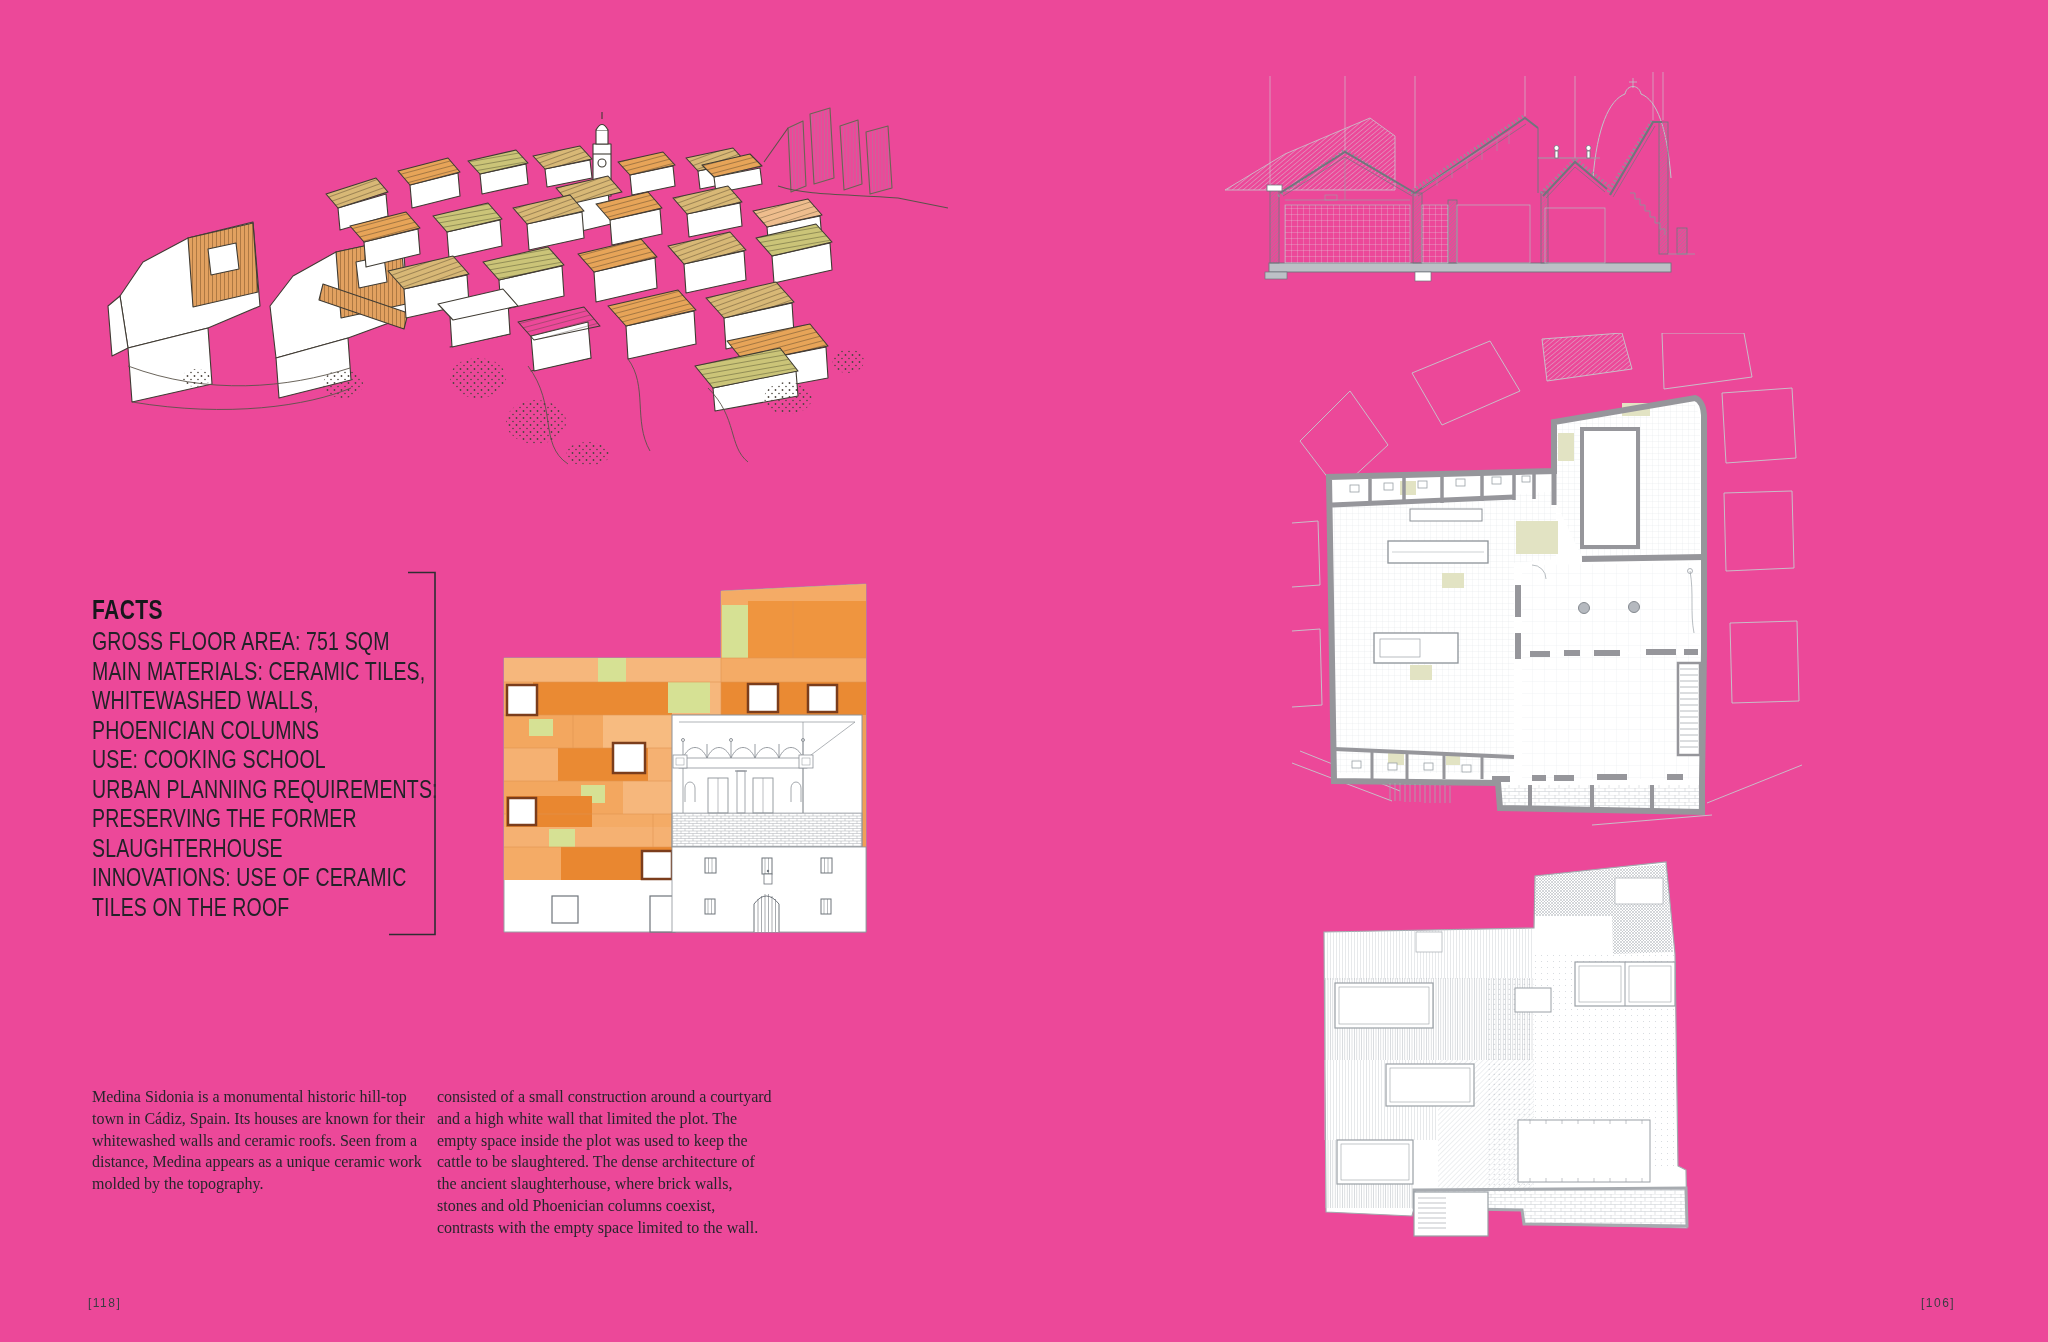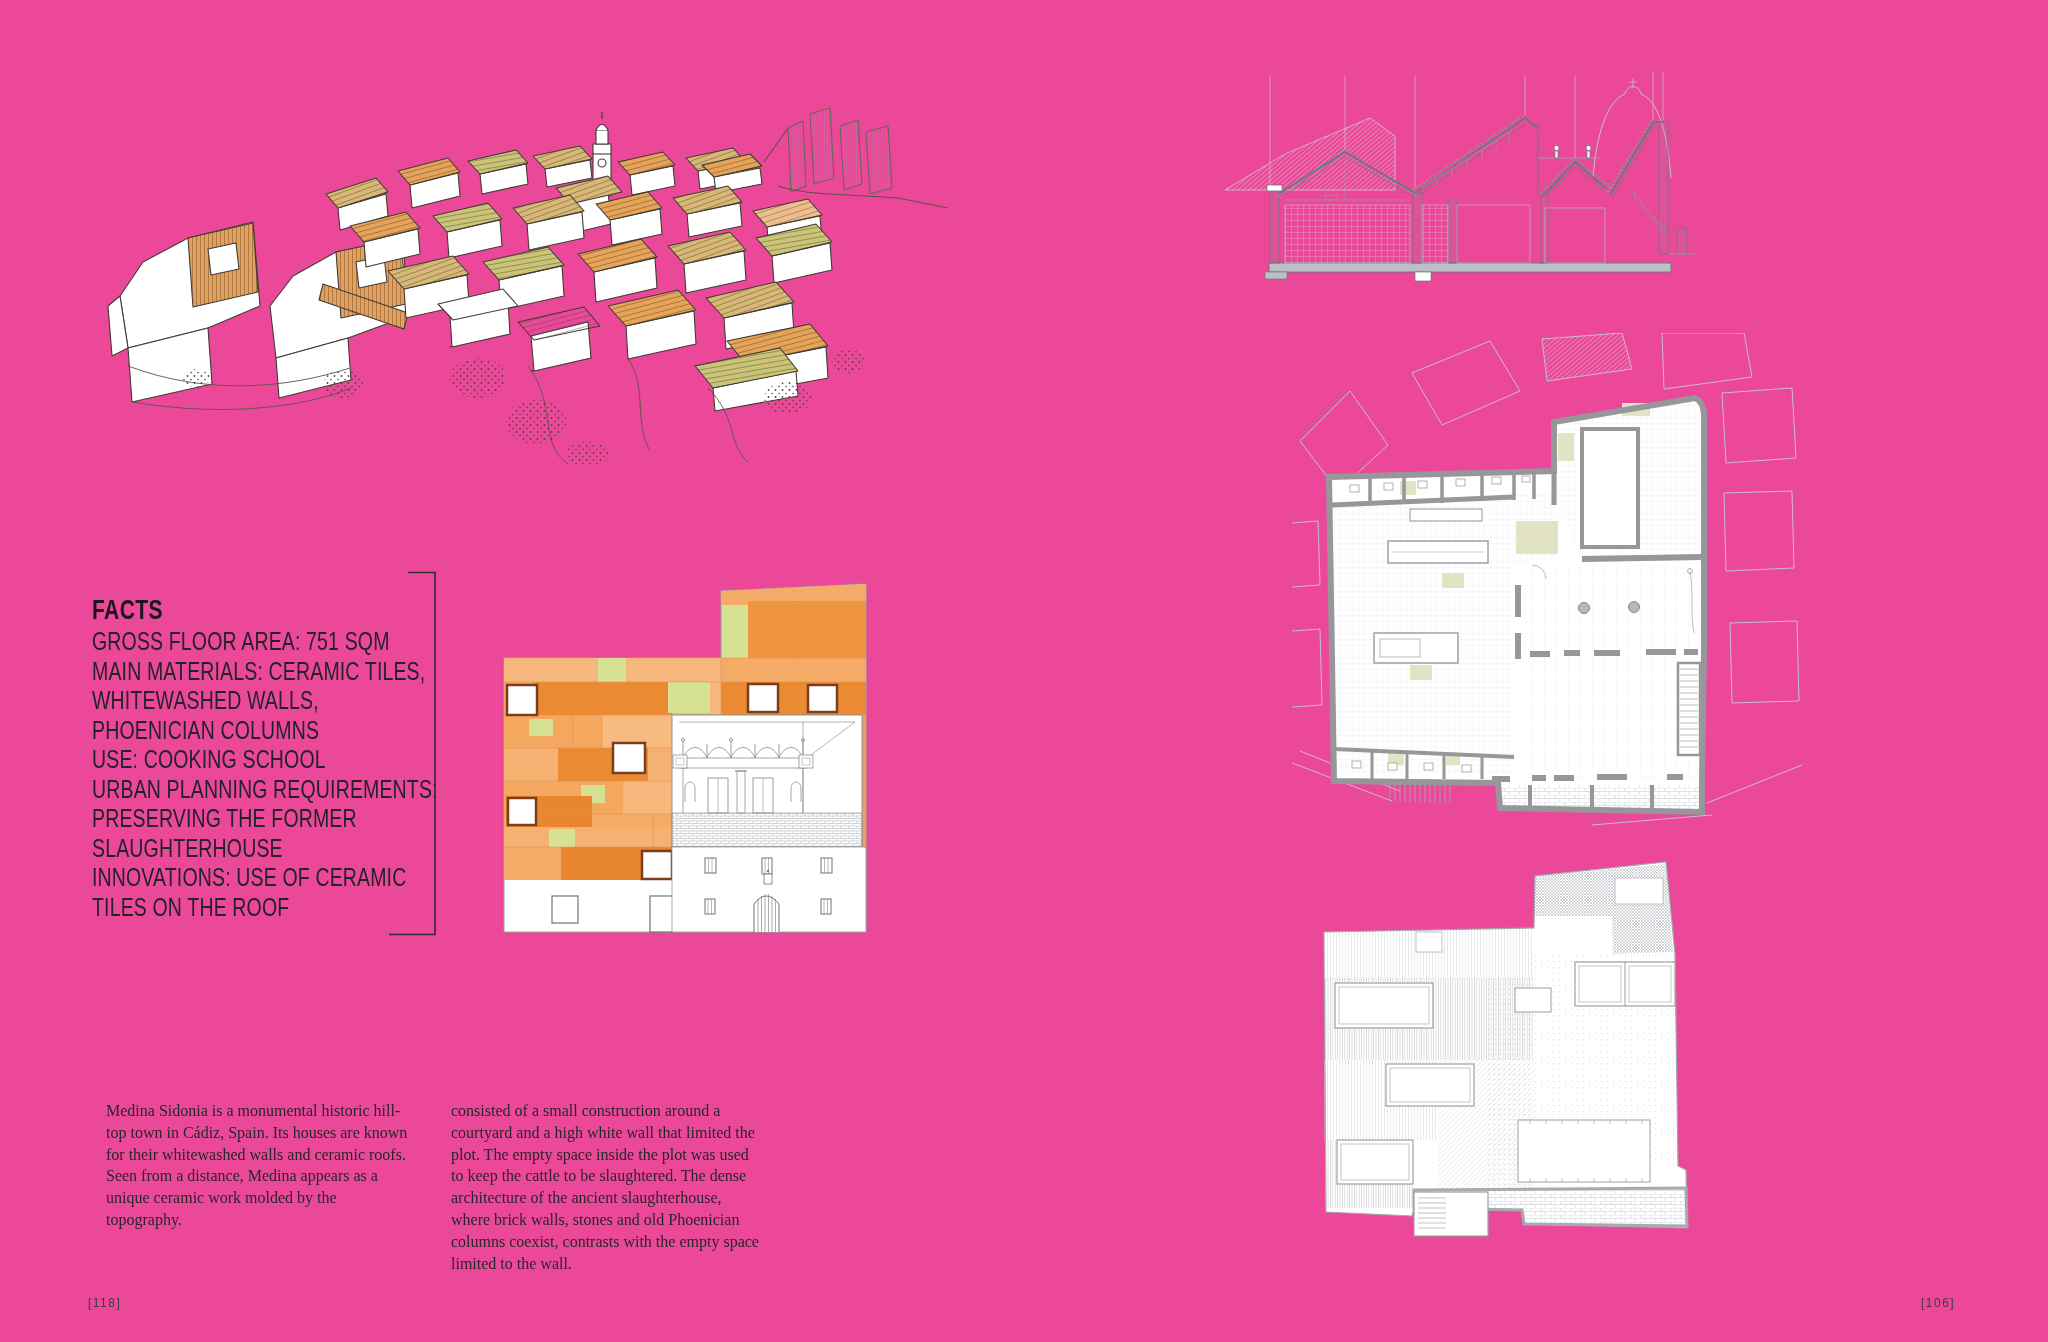--- a/index.html
+++ b/index.html
@@ -3,21 +3,21 @@
 <meta charset="utf-8">
 <style>
   *{box-sizing:border-box;margin:0;padding:0}
   html,body{background:#ffffff}
   .spread{position:relative;width:2048px;height:1342px;background:#ec4899;overflow:hidden;font-family:"Liberation Sans",sans-serif}
   .fig{position:absolute}
   .facts{position:absolute;left:92px;top:594px;color:#17171c;transform:scaleX(0.78);transform-origin:0 0;width:420px}
   .facts-title{font-size:27px;font-weight:700;line-height:33px;letter-spacing:.5px}
   .facts-line{font-size:25px;font-weight:400;line-height:29.5px;letter-spacing:.2px;white-space:nowrap;color:#222228}
   .bodycol{position:absolute;top:1086px;width:338px;font-family:"Liberation Serif",serif;font-size:16px;line-height:21.8px;color:#26262c}
-  .bodycol .para{margin:14px}
+  .bodycol .para{margin:0}
   .col1{left:92px}
   .col2{left:437px}
   .pn{position:absolute;top:1296px;font-size:12px;letter-spacing:1.5px;color:#3c3c42}
   .pn-left{left:88px}
   .pn-right{left:1921px}
   svg{display:block}
 </style>
 </head>
 <body>
 

